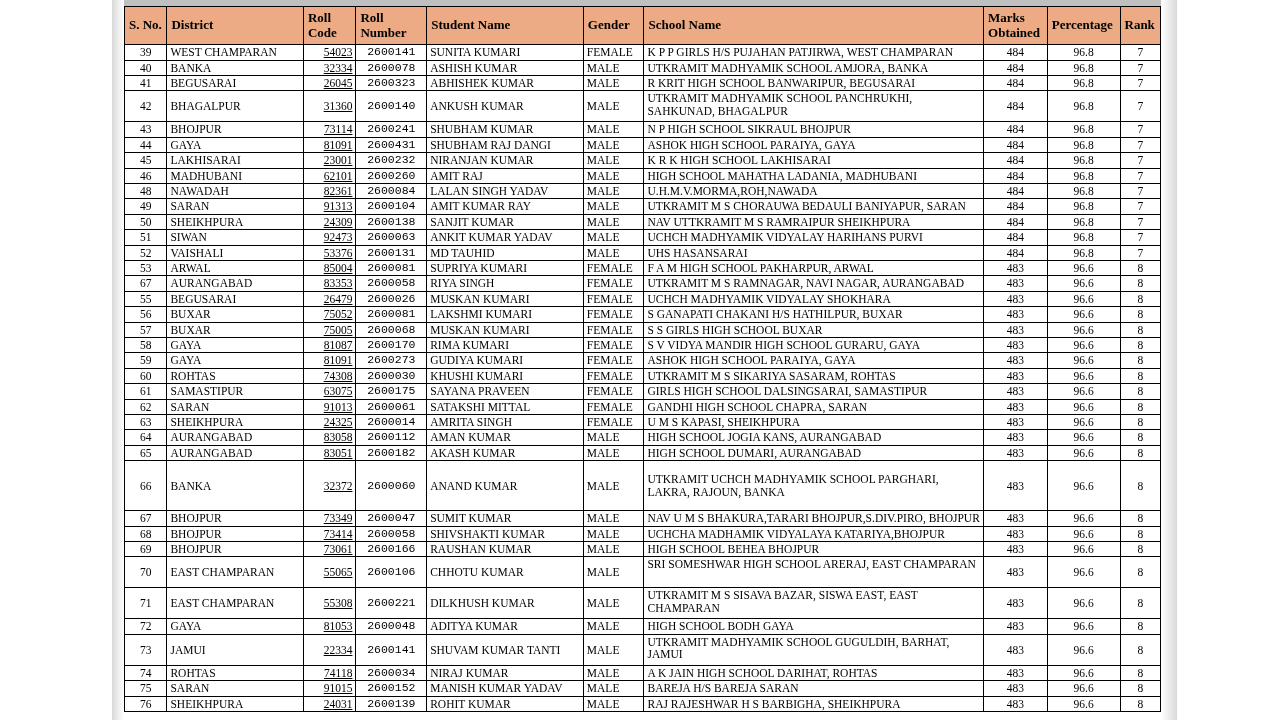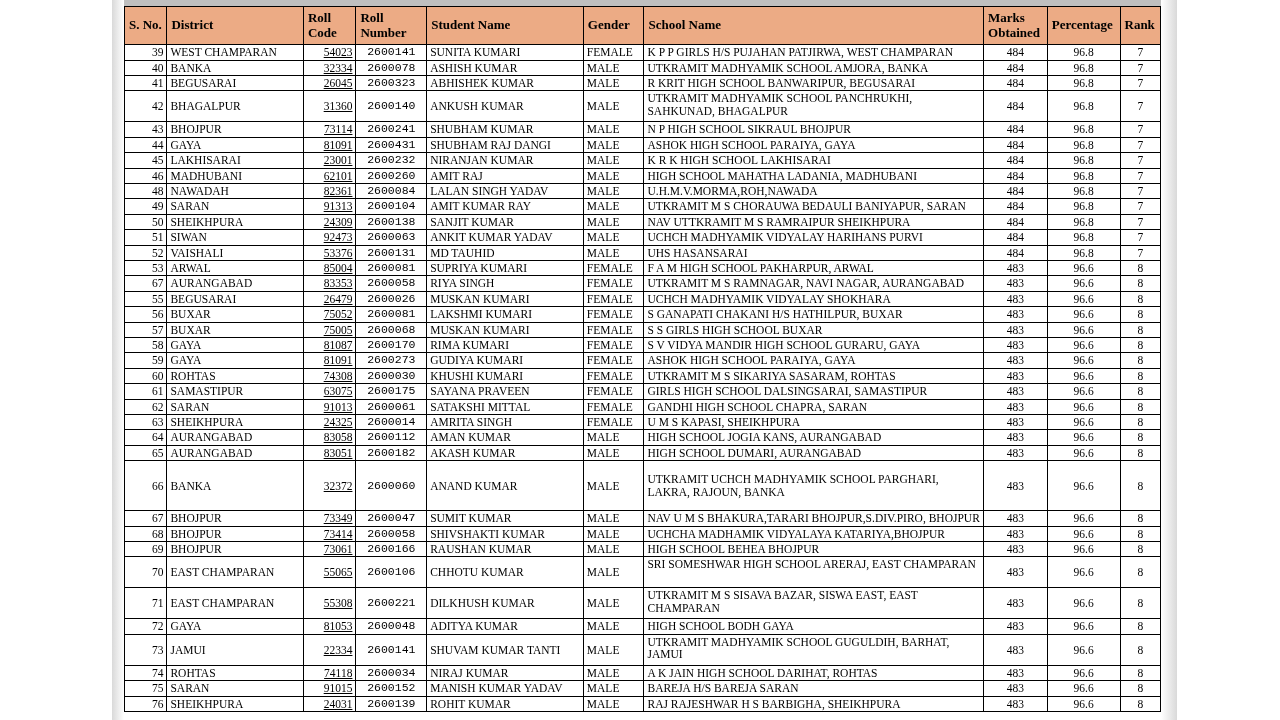--- a/index.html
+++ b/index.html
@@ -53,21 +53,21 @@
   col.c-district{ width: 135px; }
   col.c-rollcode{ width: 52px; }
   col.c-rollnum { width: 70px; }
   col.c-name    { width: 155px; }
   col.c-gender  { width: 60px; }
   col.c-school  { width: 336px; }
   col.c-marks   { width: 63px; }
   col.c-pct     { width: 72px; }
   col.c-rank    { width: 40px; }
 
-  td.sno      { text-align: right; }
+  td.sno      { text-align: center; }
   td.rollcode { text-align: right; text-decoration: underline; }
   td.rollnum  { text-align: center; font-family: Liberation Mono, monospace; }
   td.marks    { text-align: center; }
   td.pct      { text-align: center; }
   td.rank     { text-align: center; }
   td.district, td.name, td.gender, td.school { text-align: left; }
 
   tr.tall td { height: 28px; vertical-align: middle; }
   tr.tall td.school { vertical-align: top; padding-top: 1px;}
   tr.xtall td { height: 36px; vertical-align: middle; }

